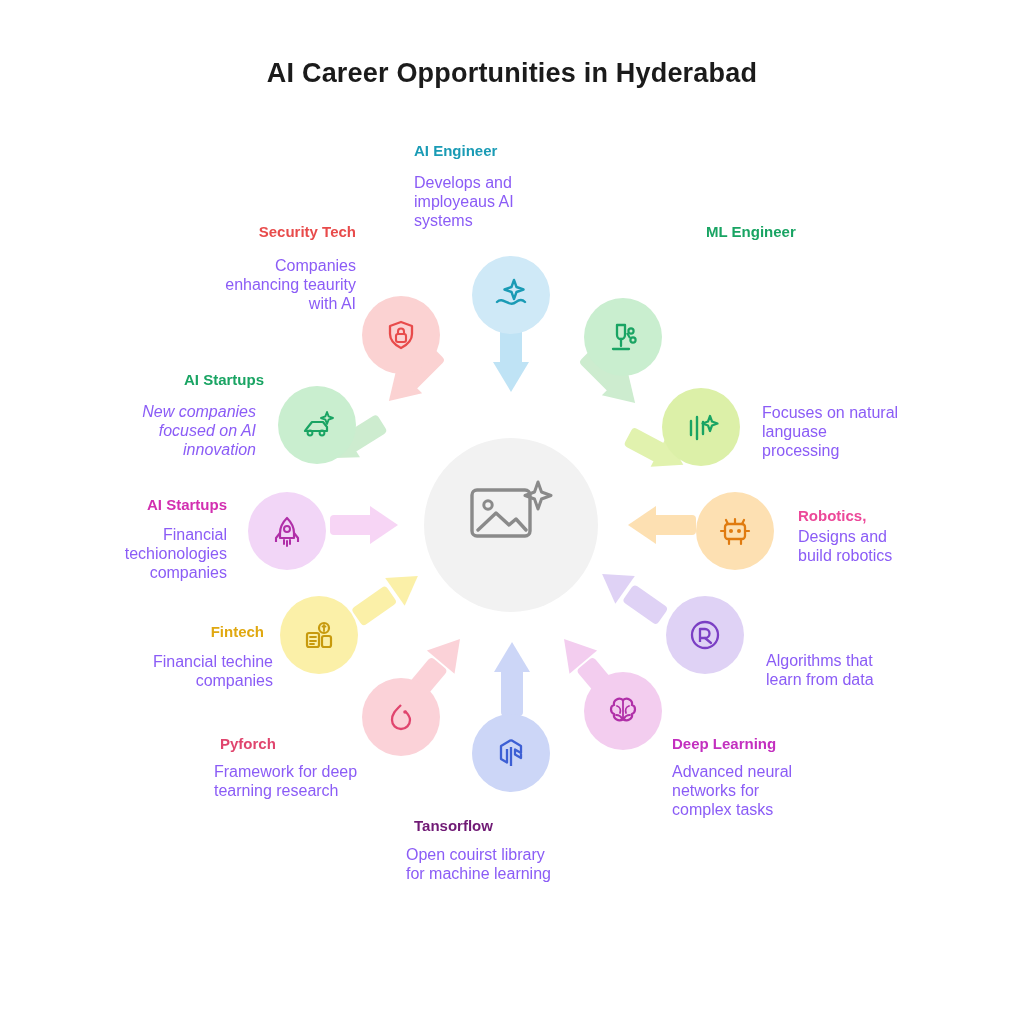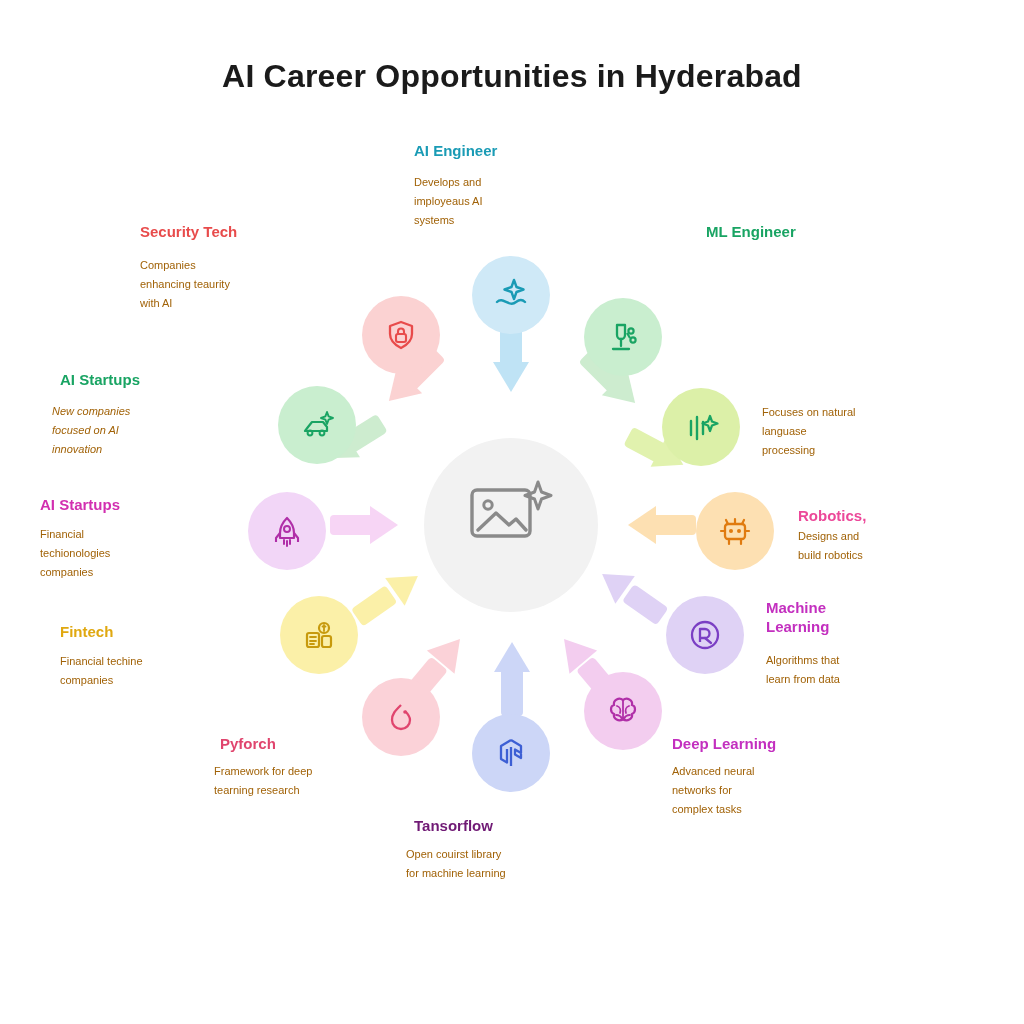--- a/index.html
+++ b/index.html
@@ -18,21 +18,21 @@
     position: relative;
     width: 1024px;
     height: 1024px;
   }
   #title {
     position: absolute;
     left: 0;
     top: 58px;
     width: 1024px;
     text-align: center;
-    font-size: 32px;
+    font-size: 27px;
     font-weight: bold;
     color: #1b1b1b;
     letter-spacing: 0.2px;
   }
   .hub {
     position: absolute;
     left: 424px;
     top: 438px;
     width: 174px;
     height: 174px;
@@ -62,26 +62,26 @@
   }
   .label {
     position: absolute;
     font-size: 15px;
     font-weight: bold;
     line-height: 19px;
     white-space: pre-line;
   }
   .desc {
     position: absolute;
-    font-size: 11px;
+    font-size: 16px;
     line-height: 19px;
-    color: #a16207;
+    color: #8b5cf6;
     white-space: pre-line;
   }
-  .t-right { }
+  .t-right { text-align: right; }
   .t-left  { text-align: left; }
   .t-center{ text-align: left; }
 </style>
 </head>
 <body>
 
 <div id="canvas">
 
   <div id="title">AI Career Opportunities in Hyderabad</div>
 
@@ -203,22 +203,20 @@
   <div class="desc t-left" style="left:798px;top:527px;width:200px;">Designs and
 build robotics</div>
 
   <div class="node" style="left:666px;top:596px;background:#dfd2f5;">
     <svg width="40" height="40" viewBox="0 0 40 40">
       <circle cx="20" cy="20" r="13" fill="none" stroke="#7b3fc4" stroke-width="2.3"></circle>
       <path d="M15 27 V14 h5 a4.5 4.5 0 0 1 0 9 h-5" fill="none" stroke="#7b3fc4" stroke-width="2.3" stroke-linejoin="round"></path>
       <path d="M20 23 l6 5" stroke="#7b3fc4" stroke-width="2.3" stroke-linecap="round"></path>
     </svg>
   </div>
-  <div class="label t-left" style="left:766px;top:598px;width:200px;color:#c32fbf;">Machine
-Learning</div>
   <div class="desc t-left" style="left:766px;top:651px;width:200px;">Algorithms that
 learn from data</div>
 
   <div class="node" style="left:584px;top:672px;background:#f3cdef;">
     <svg width="40" height="40" viewBox="0 0 40 40">
       <path d="M20 9 c-4 -3 -10 0 -9 5 c-4 1 -4 7 0 9 c-1 5 5 8 9 5 c4 3 10 0 9 -5 c4 -2 4 -8 0 -9 c1 -5 -5 -8 -9 -5 z" fill="none" stroke="#b02fa8" stroke-width="2.2"></path>
       <path d="M20 10 v19 M14 15 c3 1 4 4 3 7 M26 15 c-3 1 -4 4 -3 7 M13 24 c3 0 5 1 6 4 M27 24 c-3 0 -5 1 -6 4" fill="none" stroke="#b02fa8" stroke-width="1.8" stroke-linecap="round"></path>
     </svg>
   </div>
   <div class="label t-left" style="left:672px;top:734px;width:230px;color:#c32fbf;">Deep Learning</div>

